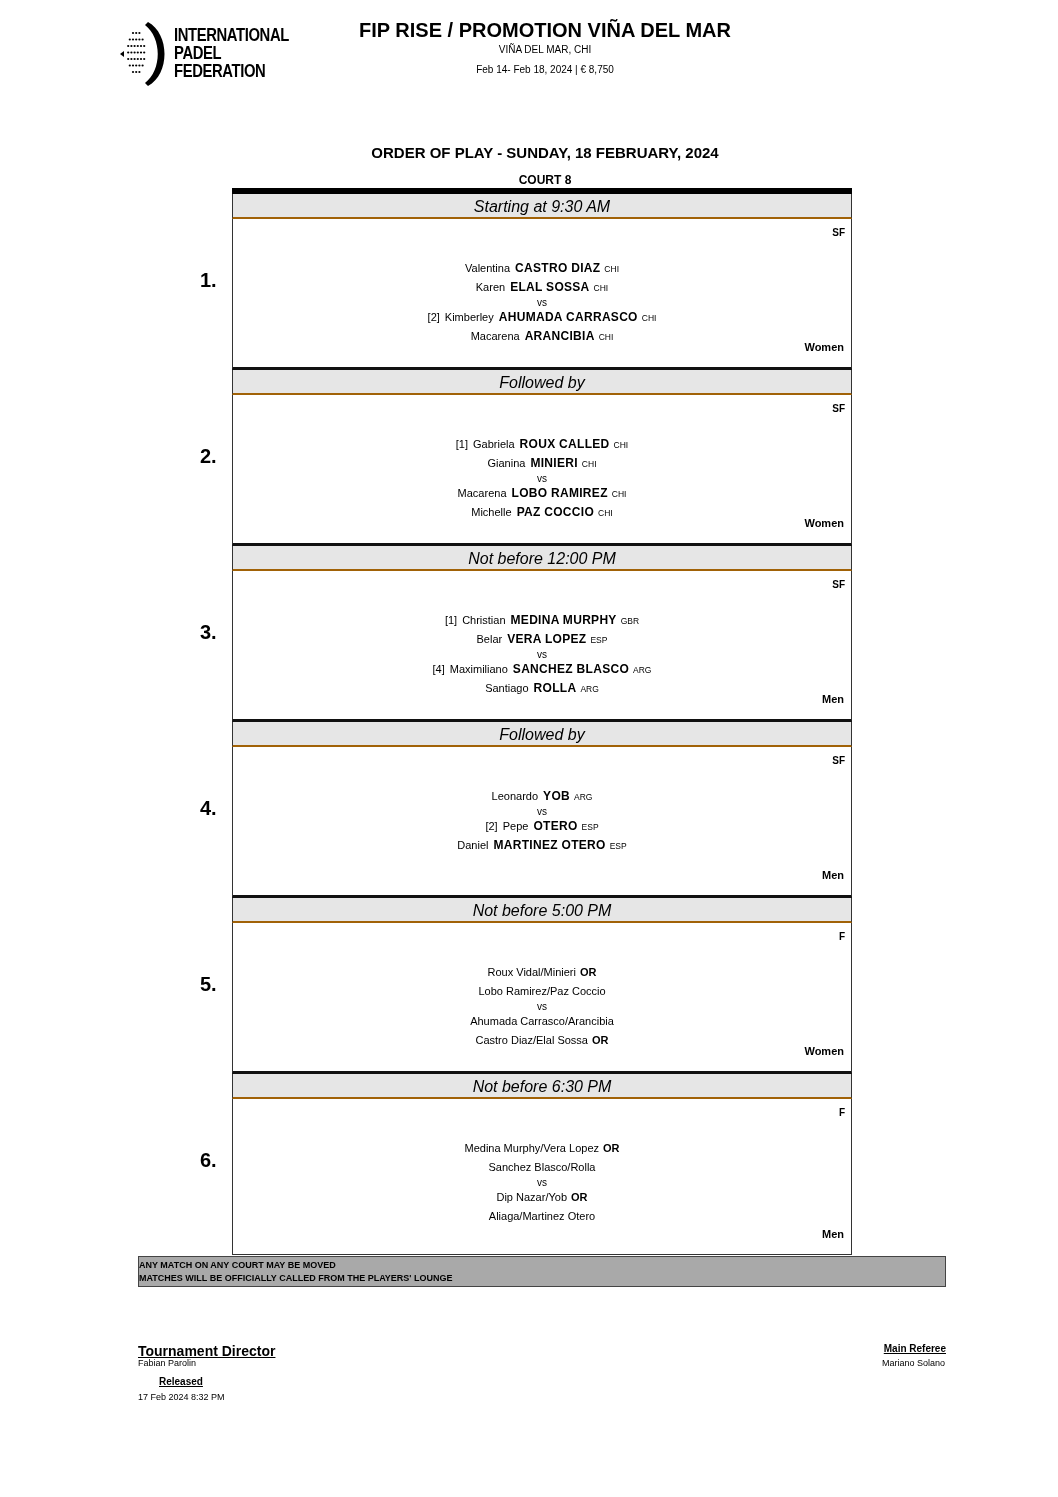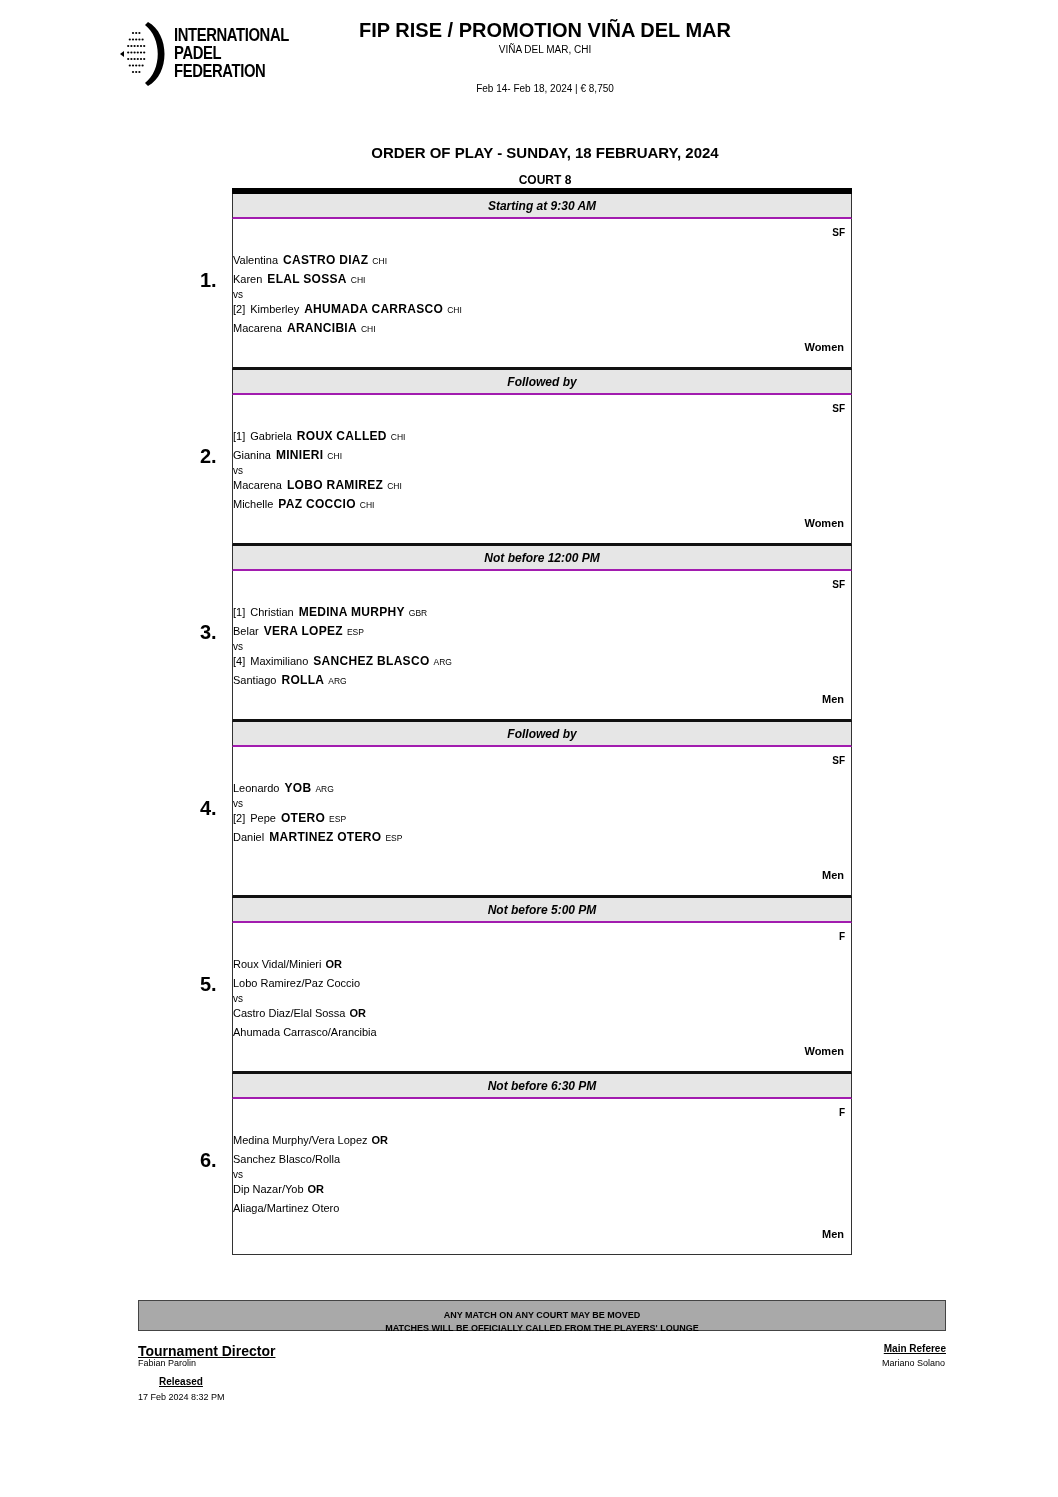--- a/index.html
+++ b/index.html
@@ -4,45 +4,45 @@
 <style>
   html, body { margin:0; padding:0; background:#ffffff; }
   body { width:1058px; height:1497px; position:relative; font-family:"Liberation Sans", sans-serif; color:#000; overflow:hidden; }
   .abs { position:absolute; }
 
   
   #logo { left:118px; top:20px; width:50px; height:68px; }
   #logo-text { left:174px; top:26px; font-family:"Liberation Sans", sans-serif; font-weight:bold; font-size:19px; line-height:18px; letter-spacing:-0.5px; transform:scaleX(0.78); transform-origin:left top; }
   #title { left:230px; width:630px; top:19px; text-align:center; font-weight:bold; font-size:20px; }
   #location { left:230px; width:630px; top:44px; text-align:center; font-size:10px; }
-  #dates { left:230px; width:630px; top:64px; text-align:center; font-size:10px;margin-top:19px; }
+  #dates { left:230px; width:630px; top:64px; text-align:center; font-size:10px; }
 
   #oop-title { left:230px; width:630px; top:144px; text-align:center; font-weight:bold; font-size:15px; }
   #court-name { left:230px; width:630px; top:173px; text-align:center; font-weight:bold; font-size:12px; }
 
   
   #court-table { left:232px; top:188px; width:620px; }
   .top-bar { height:6px; background:#000; }
-  .time-row { height:25px; background:#e6e6e6; border-left:1.5px solid #333; border-right:1.5px solid #333; border-bottom:2px solid #a21caf; text-align:center; font-style:italic; font-weight:bold; font-size:12px; line-height:25px; box-sizing:border-box; }
+  .time-row { height:25px; background:#e6e6e6; border-left:1.5px solid #333; border-right:1.5px solid #333; border-bottom:2px solid #a16207; text-align:center; font-style:italic; font-weight:normal; font-size:16px; line-height:25px; box-sizing:border-box; }
   .match-row { position:relative; height:151px; border-left:1.5px solid #333; border-right:1.5px solid #333; border-bottom:3px solid #111; box-sizing:border-box; }
   .match-row.last { border-bottom:1.5px solid #333; height:156px; }
   .round { position:absolute; right:6px; top:8px; font-weight:bold; font-size:10px; }
   .category { position:absolute; right:7px; bottom:14px; font-weight:bold; font-size:11px; }
-  .players { position:absolute; left:0; right:0; top:32px; font-size:11px; }
+  .players { position:absolute; left:0; right:0; top:40px; text-align:center; font-size:11px; }
   .pl { height:19px; line-height:19px; white-space:nowrap; }
   .pl .seed { margin-right:5px; }
   .pl .first { margin-right:5px; }
   .pl .last { font-weight:bold; font-size:12px; letter-spacing:0.3px; margin-right:4px; }
   .pl .nat { font-size:8.5px; }
   .vs { height:11px; line-height:11px; font-size:10px; }
   .pl b { font-weight:bold; }
   .order-num { position:absolute; left:-33px; font-weight:bold; font-size:20px; }
 
   
-  #notice { left:138px; top:1300px; width:808px; height:31px; background:#a9a9a9; border:1.5px solid #444; box-sizing:border-box; text-align:center; font-weight:bold; font-size:9px; line-height:13px; padding-top:8px; }
+  #notice { left:138px; top:1256px; width:808px; height:31px; background:#a9a9a9; border:1.5px solid #444; box-sizing:border-box; font-weight:bold; font-size:9px; line-height:13px; padding-top:2px; }
 
   #td-label { left:138px; top:1343px; font-weight:bold; font-size:14px; text-decoration:underline; }
   #td-name { left:138px; top:1358px; font-size:9px; }
   #rel-label { left:138px; top:1376px; font-weight:bold; font-size:10px; text-decoration:underline;padding-left:21px; }
   #rel-value { left:138px; top:1392px; font-size:9px; }
   #ref-label { right:112px; top:1343px; font-weight:bold; font-size:10px; text-decoration:underline; }
   #ref-name { right:113px; top:1358px; font-size:9px; }
 </style>
 </head>
 <body>
@@ -159,22 +159,22 @@
       </div>
       <div class="time-row">Not before 5:00 PM</div>
       <div class="match-row">
         <div class="order-num" style="top: 50px;">5.</div>
         <div class="round">F</div>
         <div class="category">Women</div>
         <div class="players">
           <div class="pl"><span>Roux Vidal/Minieri</span><b style="margin-left: 4px;">OR</b></div>
           <div class="pl"><span>Lobo Ramirez/Paz Coccio</span></div>
           <div class="vs">vs</div>
+          <div class="pl"><span>Ahumada Carrasco/Arancibia</span></div>
           <div class="pl"><span>Castro Diaz/Elal Sossa</span><b style="margin-left: 4px;">OR</b></div>
-          <div class="pl"><span>Ahumada Carrasco/Arancibia</span></div>
         </div>
       </div>
       <div class="time-row">Not before 6:30 PM</div>
       <div class="match-row last">
         <div class="order-num" style="top: 50px;">6.</div>
         <div class="round">F</div>
         <div class="category">Men</div>
         <div class="players">
           <div class="pl"><span>Medina Murphy/Vera Lopez</span><b style="margin-left: 4px;">OR</b></div>
           <div class="pl"><span>Sanchez Blasco/Rolla</span></div>

